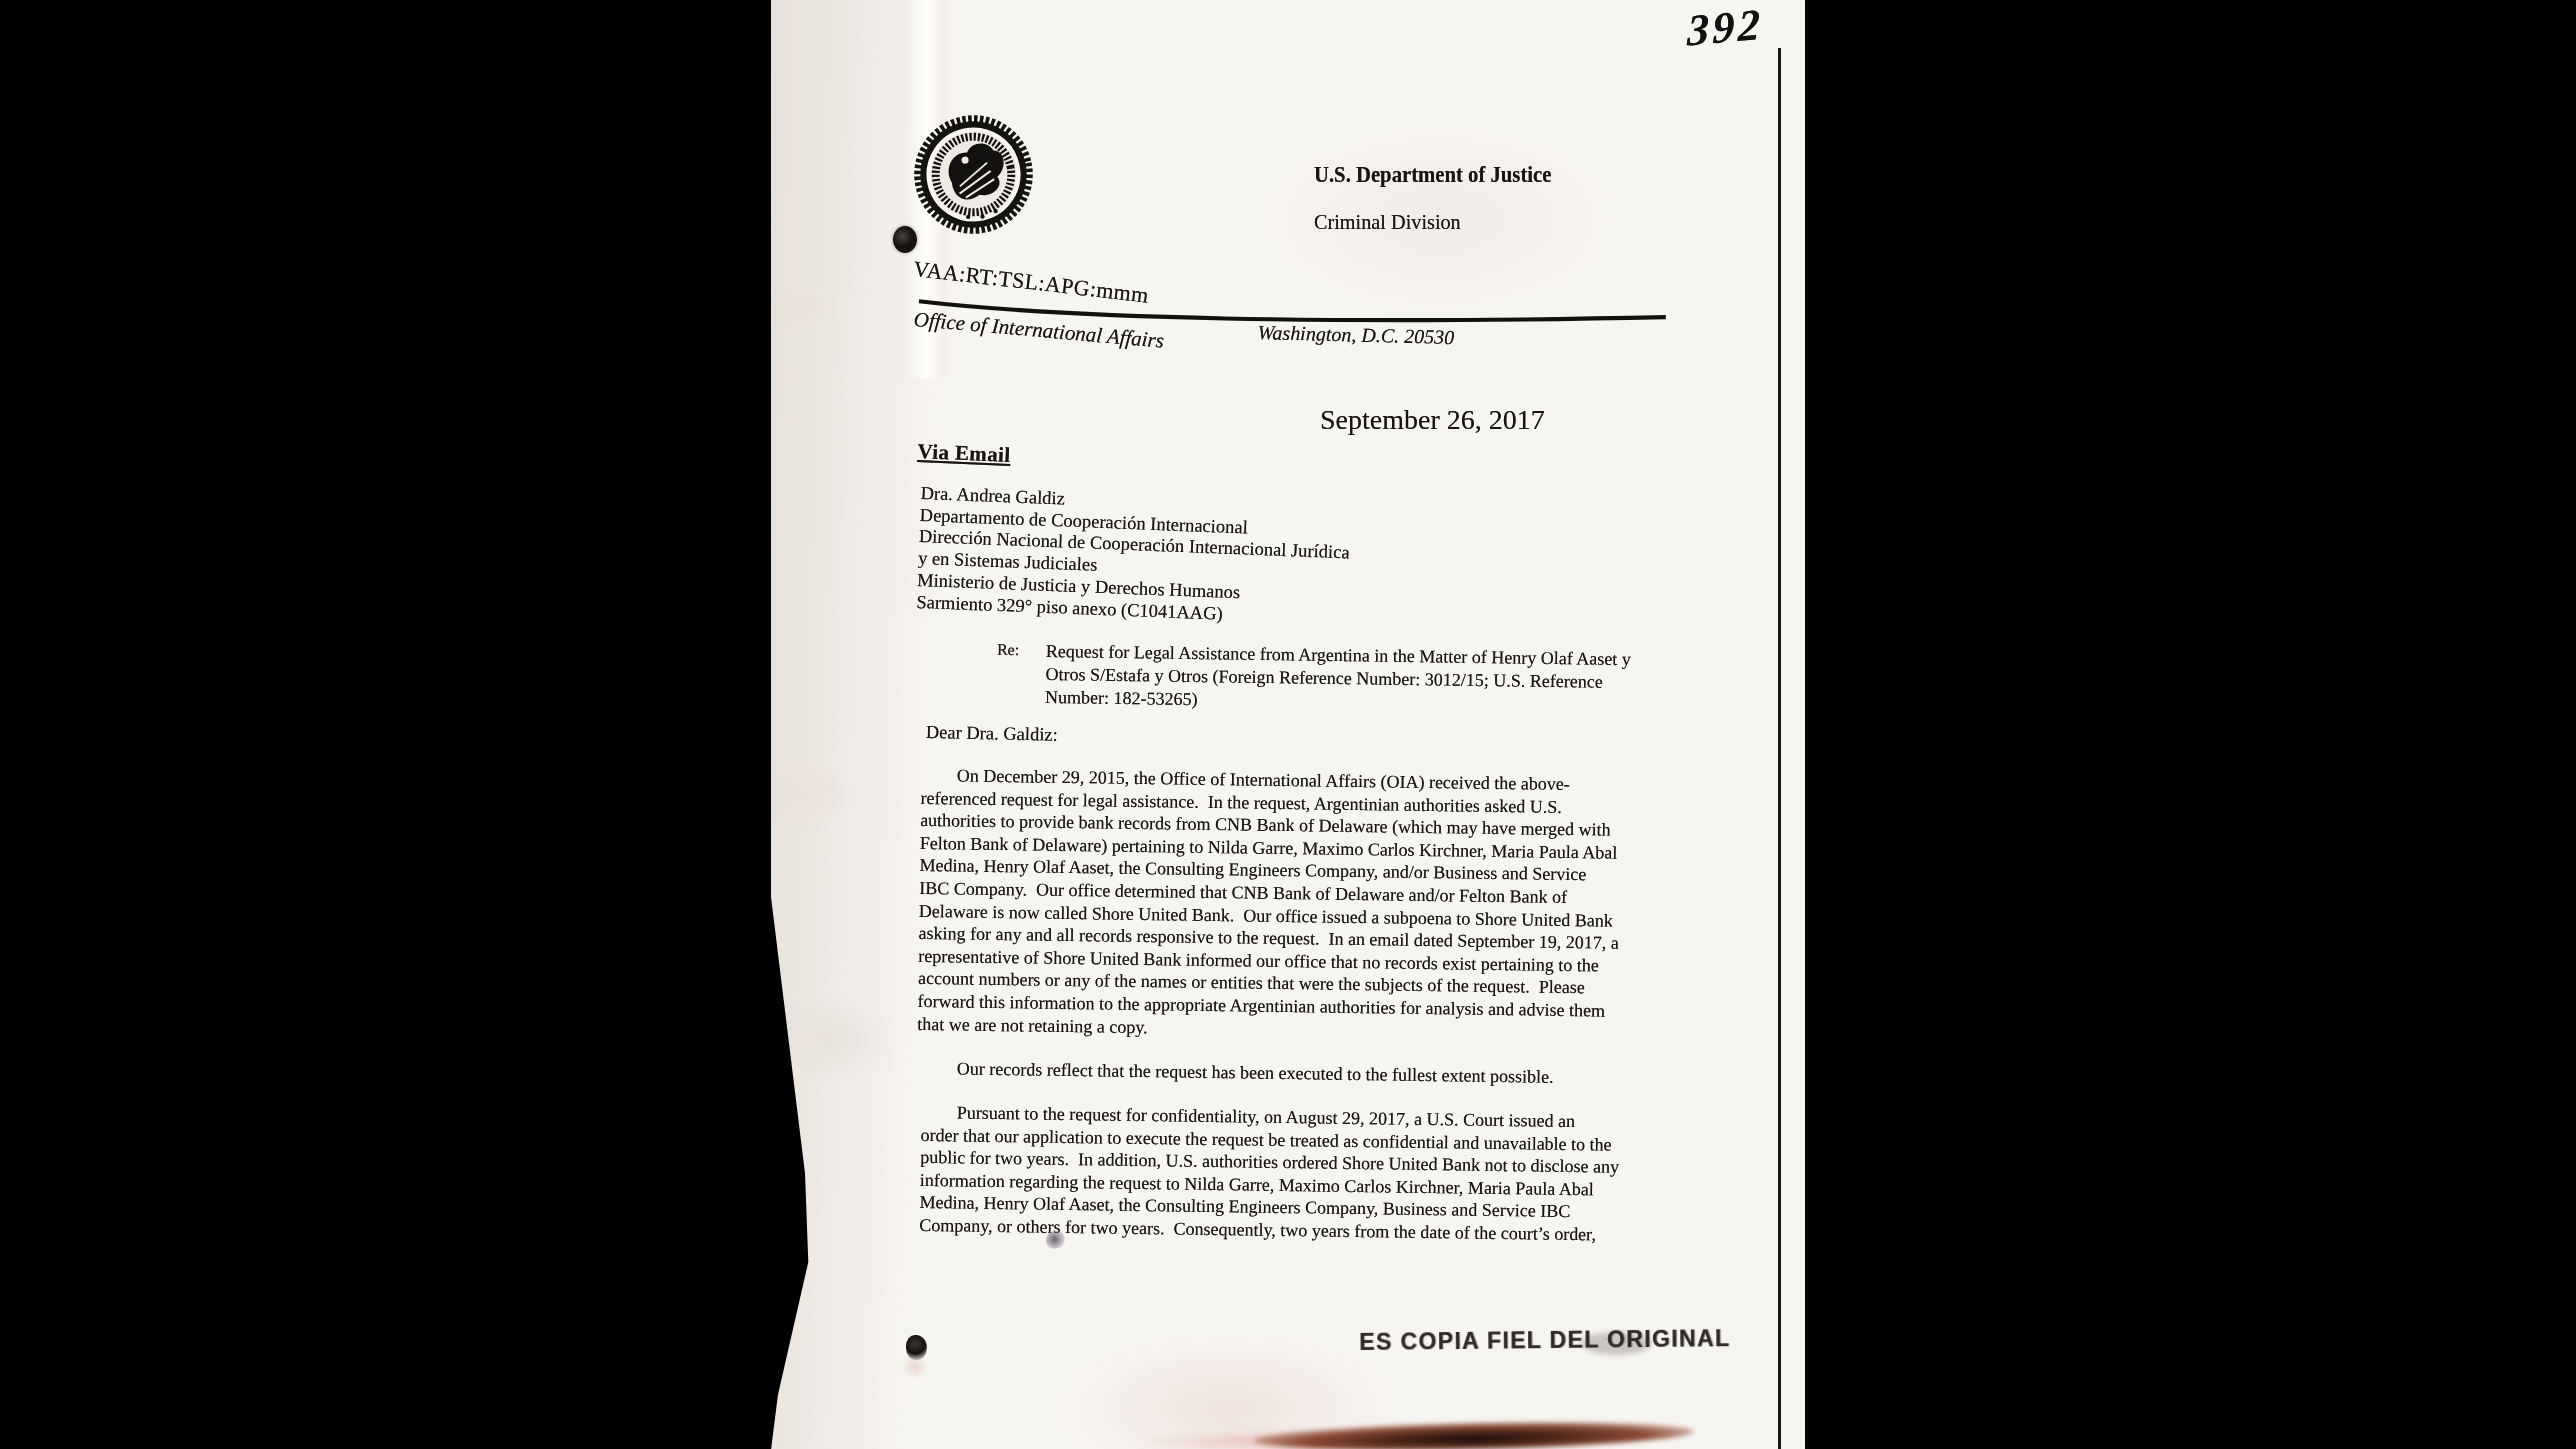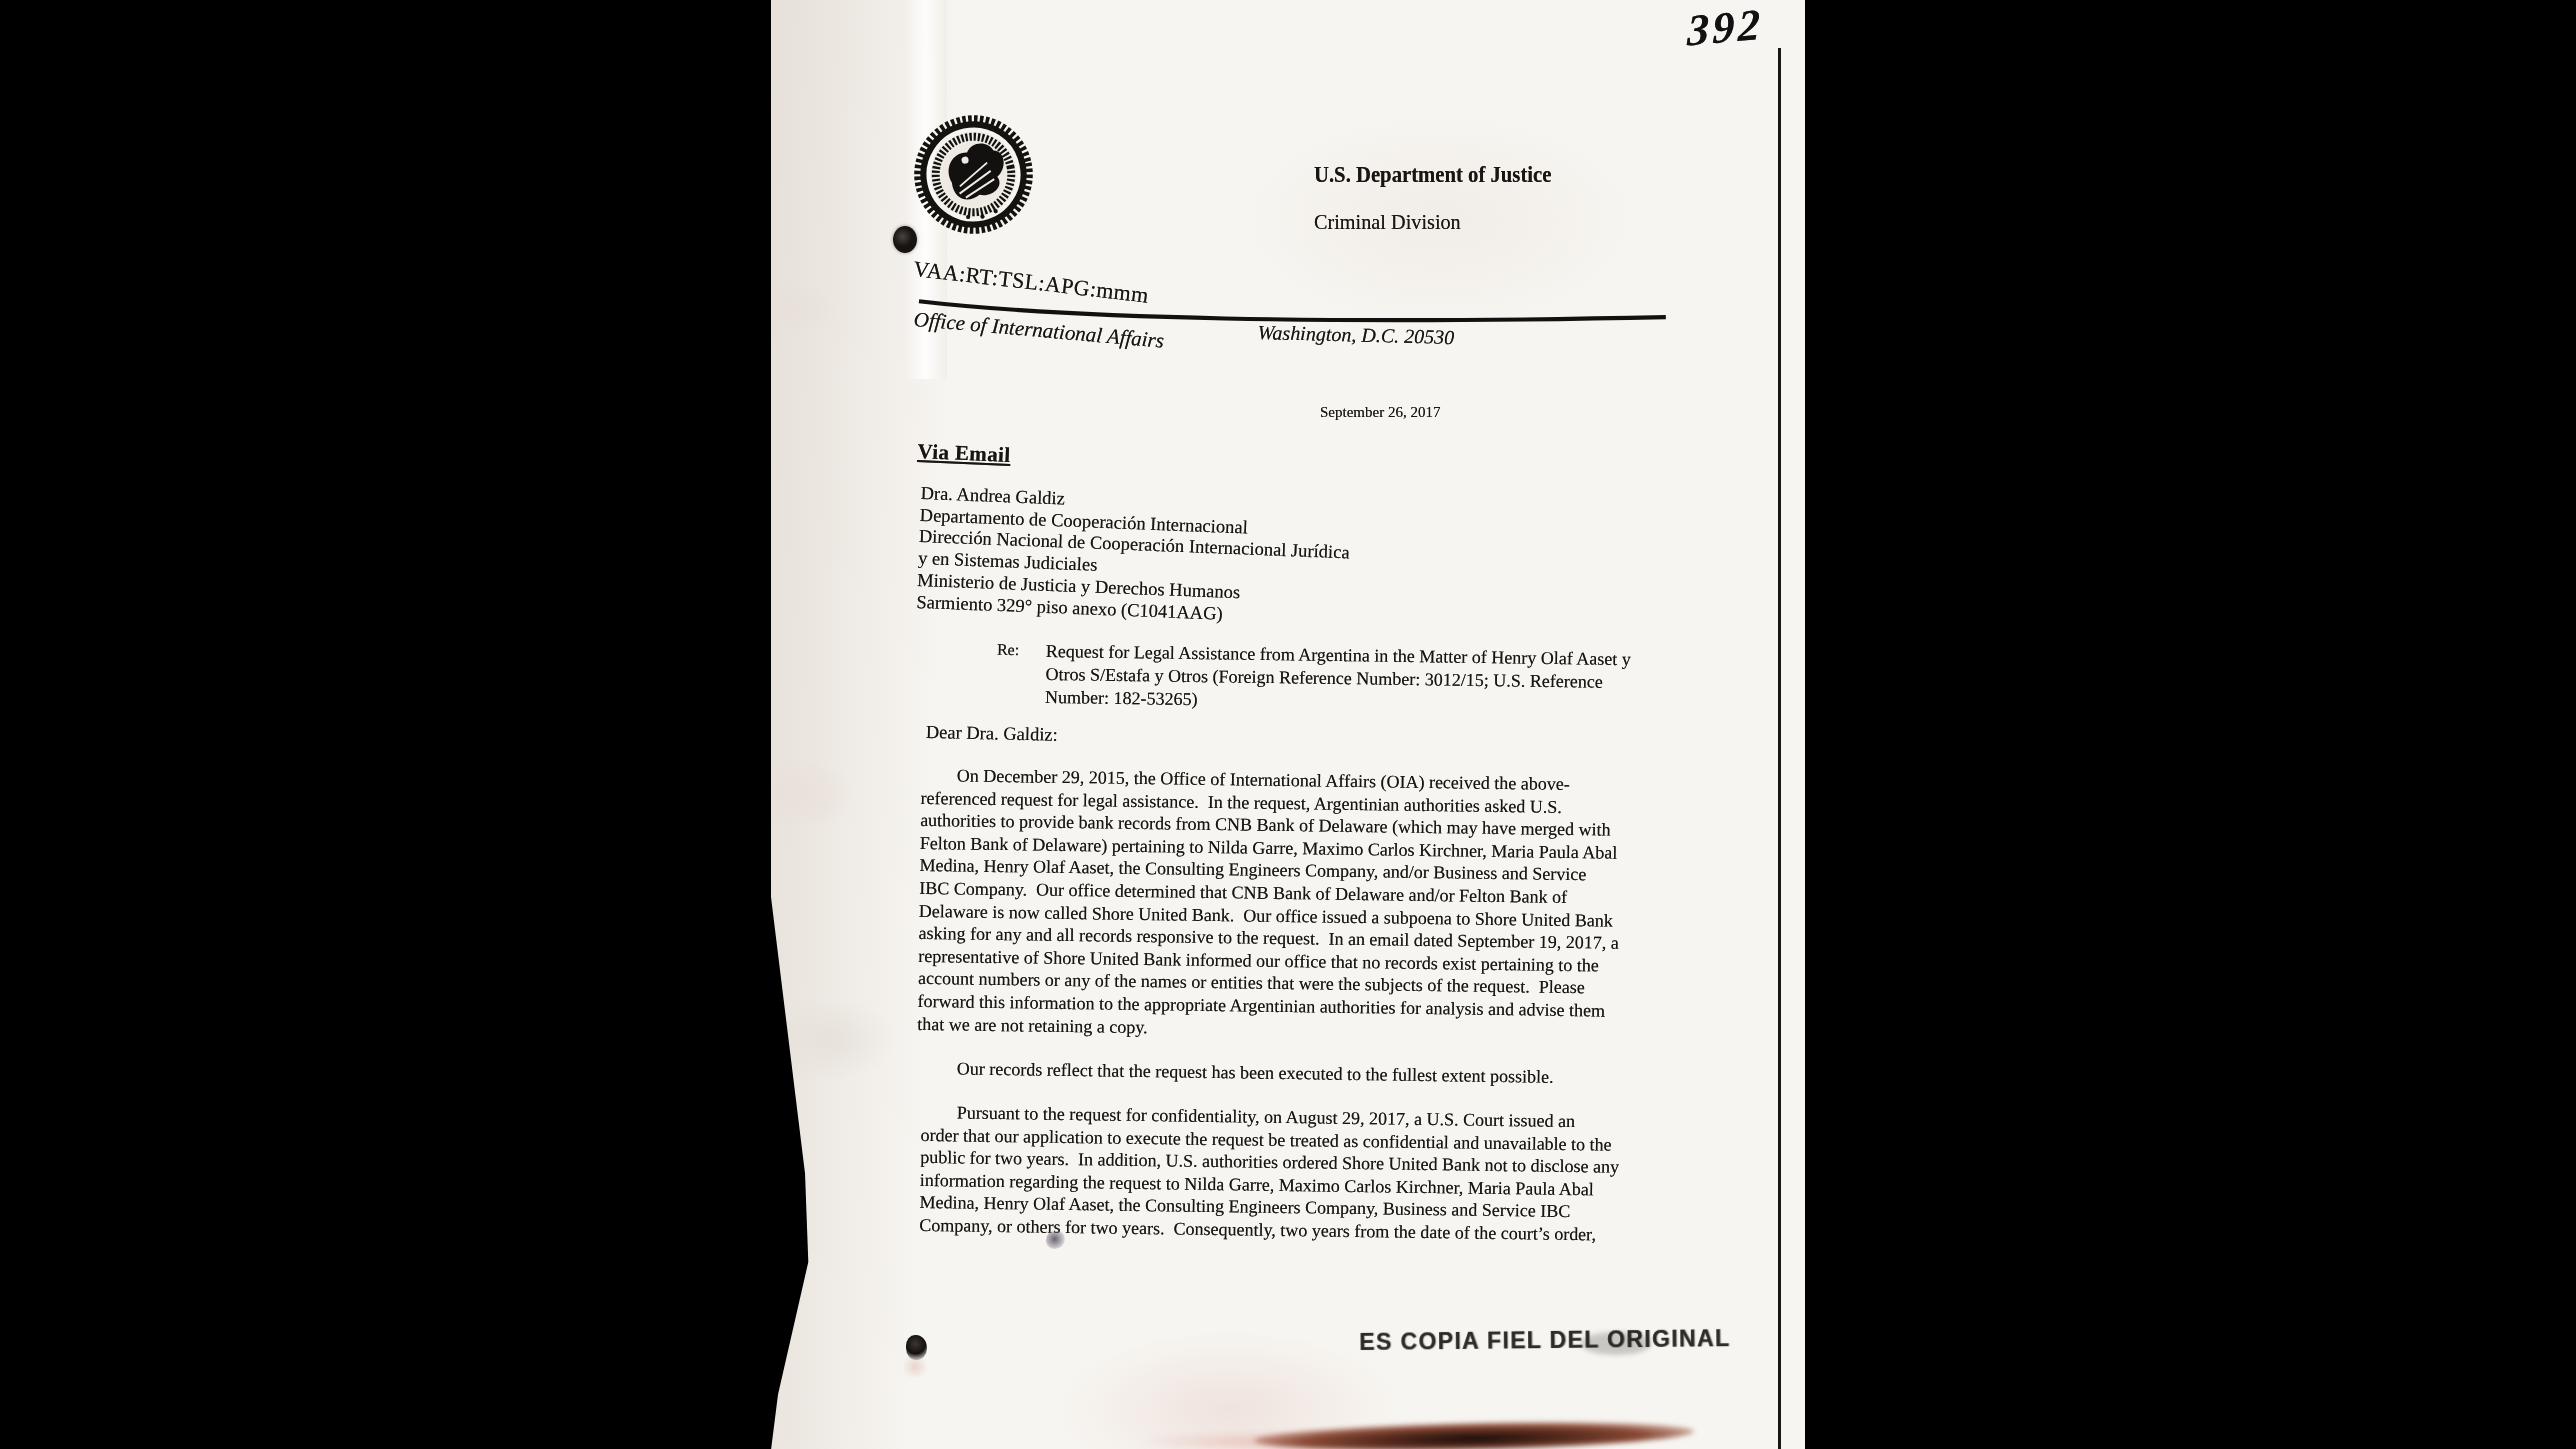--- a/index.html
+++ b/index.html
@@ -28,21 +28,21 @@
   .seal{position:absolute;left:141px;top:113px;transform:rotate(-12deg);}
   .punch{position:absolute;left:122px;top:226px;width:24px;height:27px;border-radius:50%;
          background:radial-gradient(circle at 40% 40%,#4a4440 0%,#171310 45%,#171310 75%,rgba(90,80,72,.4) 100%);
          box-shadow:0 0 3.5px rgba(60,50,45,.5);}
   .agency{position:absolute;left:543px;top:162px;font-size:23px;font-weight:bold;transform:scaleX(.9);transform-origin:left top;}
   .division{position:absolute;left:543px;top:209px;font-size:22px;transform:scaleX(.92);transform-origin:left top;}
   .refcode{position:absolute;left:144px;top:256px;font-size:22px;transform:rotate(6.5deg);transform-origin:left top;letter-spacing:0.4px;}
   .rule-svg{position:absolute;left:0;top:0;pointer-events:none;}
   .office{position:absolute;left:144px;top:307px;font-size:21px;font-style:italic;transform:rotate(5deg);transform-origin:left top;}
   .city{position:absolute;left:487px;top:321px;font-size:20px;font-style:italic;transform:rotate(1.5deg);transform-origin:left top;}
-  .date{position:absolute;left:549px;top:404px;font-size:15px;}
+  .date{position:absolute;left:549px;top:404px;font-size:28px;}
   .via{position:absolute;left:147px;top:439px;font-size:21px;font-weight:bold;text-decoration:underline;
        transform:rotate(2.5deg);transform-origin:left top;letter-spacing:0.4px;}
   .recipient{position:absolute;left:150px;top:483px;font-size:18.5px;line-height:21.7px;
              transform:rotate(2.2deg);transform-origin:left top;}
   .re-label{position:absolute;left:226px;top:641px;font-size:16px;transform:rotate(.8deg);}
   .re-lines{position:absolute;left:275px;top:640px;font-size:18px;line-height:23px;
             transform:rotate(.8deg);transform-origin:left top;}
   .salutation{position:absolute;left:155px;top:722px;font-size:18.5px;transform:rotate(1.2deg);transform-origin:left top;}
   .para{position:absolute;left:150px;font-size:18px;line-height:22.6px;transform:rotate(.8deg);transform-origin:left top;}
   .para1{top:764px;}

